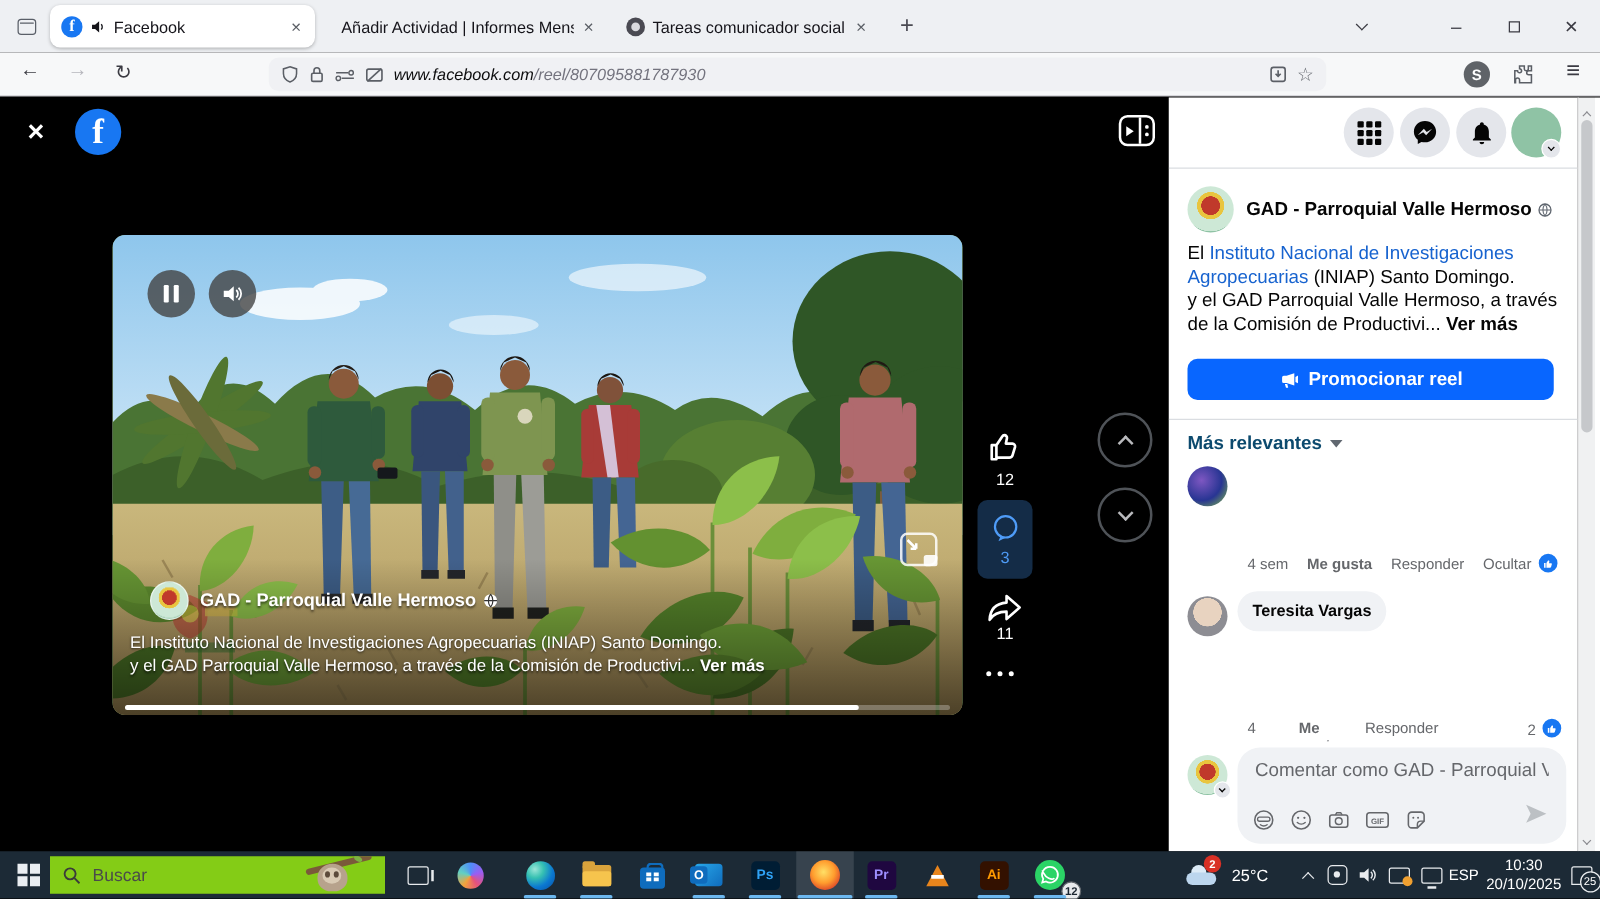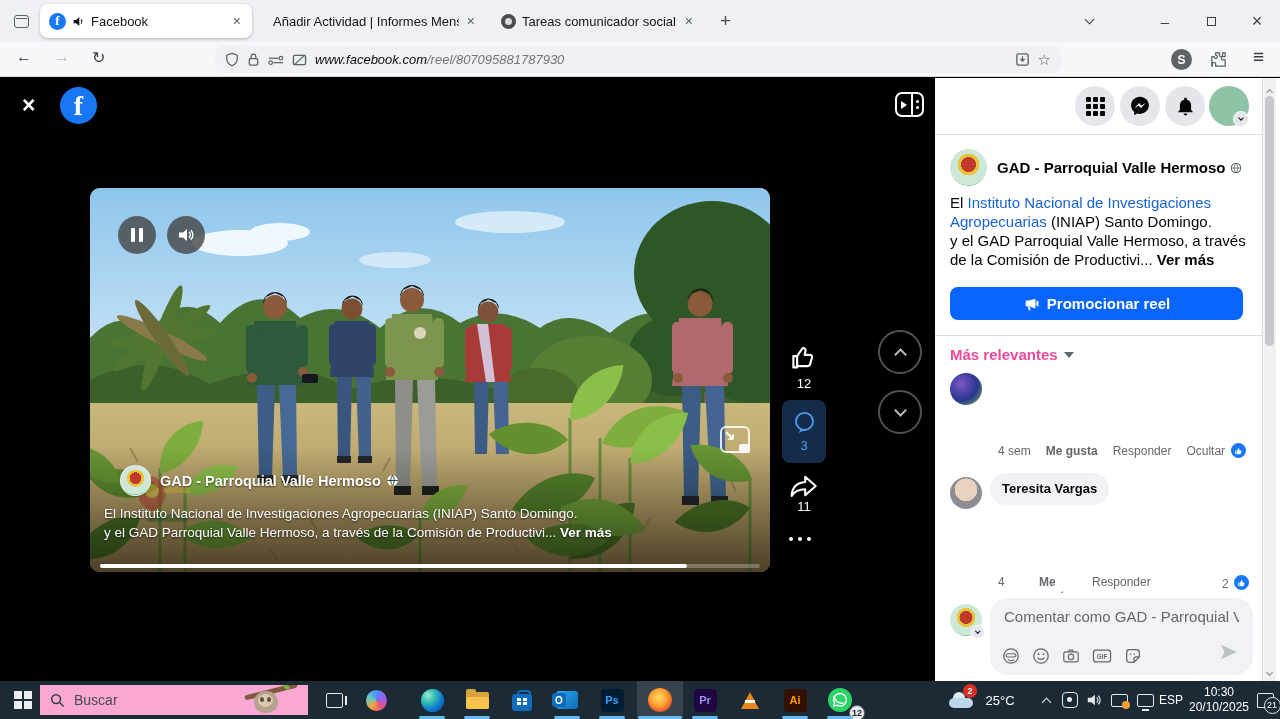--- a/index.html
+++ b/index.html
@@ -97,21 +97,21 @@
   .sdiv{position:absolute;left:0;width:327px;height:1px;background:#dadde1;}
   .pagerow{position:absolute;left:15px;top:71px;display:flex;align-items:center;gap:10px;}
   .pagerow .crest{width:37px;height:37px;}
   .pagename{font-size:15px;font-weight:bold;display:flex;align-items:center;gap:5px;}
   .caption{position:absolute;left:15px;top:115px;width:300px;font-size:15px;line-height:19px;}
   .caption a{color:#1763cf;text-decoration:none;}
   .caption b{font-weight:bold;}
   .promote{position:absolute;left:15px;top:209px;width:293px;height:33px;border-radius:8px;background:#0866ff;border:none;
            color:#fff;font-size:15px;font-weight:bold;display:flex;align-items:center;justify-content:center;gap:8px;
            font-family:"Liberation Sans",sans-serif;}
-  .sortrow{position:absolute;left:15px;top:268px;font-size:15px;font-weight:bold;color:#ec4899;display:flex;align-items:center;gap:6px;}
+  .sortrow{position:absolute;left:15px;top:268px;font-size:15px;font-weight:bold;color:#0c4a6e;display:flex;align-items:center;gap:6px;}
   .tri-dn{width:0;height:0;border-left:5px solid transparent;border-right:5px solid transparent;border-top:6px solid #606770;}
   .cav{position:absolute;width:32px;height:32px;border-radius:50%;}
   .cav.a1{background:radial-gradient(circle at 35% 35%,#7e57c2,#283593 55%,#84c043 100%);}
   .cav.a2{background:radial-gradient(circle at 50% 40%,#e8d3c0 0 45%,#8d8d93 46% 100%);}
   .cbub{position:absolute;left:55px;background:#f0f2f5;border-radius:18px;padding:8px 12px;max-width:232px;}
   .cname{font-size:13px;font-weight:bold;line-height:16px;}
   .ctext{font-size:15px;line-height:19px;}
   .cact{position:absolute;left:63px;font-size:12px;color:#65676b;}
   .cact span{margin-right:15px;}
   .cact .bld{font-weight:bold;}
@@ -135,21 +135,21 @@
   .fbscroll{position:absolute;left:1262px;top:78px;width:14px;height:603px;background:#f0f1f2;border-left:1px solid #e2e2e4;}
   .fbscroll .thumb{position:absolute;left:2px;top:18px;width:9px;height:250px;background:#c6c8cb;border-radius:5px;}
   .fbscroll .chv{color:#8b8b90;width:5px;height:5px;border-width:1.6px;position:absolute;left:4px;}
   .white-edge{position:absolute;left:1276px;top:78px;width:4px;height:603px;background:#fff;}
 
   
   .taskbar{position:absolute;left:0;top:681px;width:1280px;height:38px;background:#1c2a36;}
   .tb{position:absolute;top:0;height:38px;display:flex;align-items:center;justify-content:center;}
   .startgrid{display:grid;grid-template-columns:8px 8px;grid-template-rows:8px 8px;gap:2px;}
   .startgrid i{background:#eaeef2;}
-  .tsearch{position:absolute;left:40px;top:4px;width:268px;height:30px;background:#f9a8d4;display:flex;align-items:center;padding:0 10px;gap:9px;overflow:hidden;}
+  .tsearch{position:absolute;left:40px;top:4px;width:268px;height:30px;background:#84cc16;display:flex;align-items:center;padding:0 10px;gap:9px;overflow:hidden;}
   .tsearch span{font-size:14px;color:#4a4a4a;flex:1;}
   .sloth{position:relative;width:56px;height:30px;flex:0 0 auto;}
   .sloth .branch{position:absolute;right:0;top:4px;width:54px;height:5px;background:#7a5a3a;border-radius:3px;transform:rotate(-14deg);}
   .sloth .body{position:absolute;left:12px;top:6px;width:24px;height:22px;border-radius:50% 50% 45% 45%;background:#b7a28c;}
   .sloth .face{position:absolute;left:16px;top:9px;width:15px;height:13px;border-radius:50%;background:#d9cab4;}
   .sloth .e1,.sloth .e2{position:absolute;width:4px;height:5px;border-radius:50%;background:#5c4a3a;top:12px;}
   .sloth .e1{left:18px;} .sloth .e2{left:25px;}
   .sloth .leaf{position:absolute;right:8px;top:0;width:7px;height:4px;background:#7cb342;border-radius:50%;transform:rotate(30deg);}
   .tv-ic{width:17px;height:15px;border:1.7px solid #e8ebee;border-radius:2px;position:relative;}
   .tv-ic::before{content:"";position:absolute;right:-5px;top:2px;width:2px;height:9px;background:#e8ebee;}
@@ -757,18 +757,18 @@
           <span style="position:absolute;left:4px;bottom:-5px;width:7px;height:2px;background:#e8ebee;"></span>
         </span>
     </div>
     <div class="tb traytxt" style="left:1156px;width:30px;font-size:12px;">ESP</div>
     <div class="clockbox">
       <div>10:30</div>
       <div>20/10/2025</div>
     </div>
     <div class="tb" style="left:1252px;width:26px;">
       <span class="notif-ic">
-        <span class="notif-badge">21</span>
+        <span class="notif-badge">25</span>
       </span>
     </div>
   </div>
 
 </div>
 
 </body></html>

